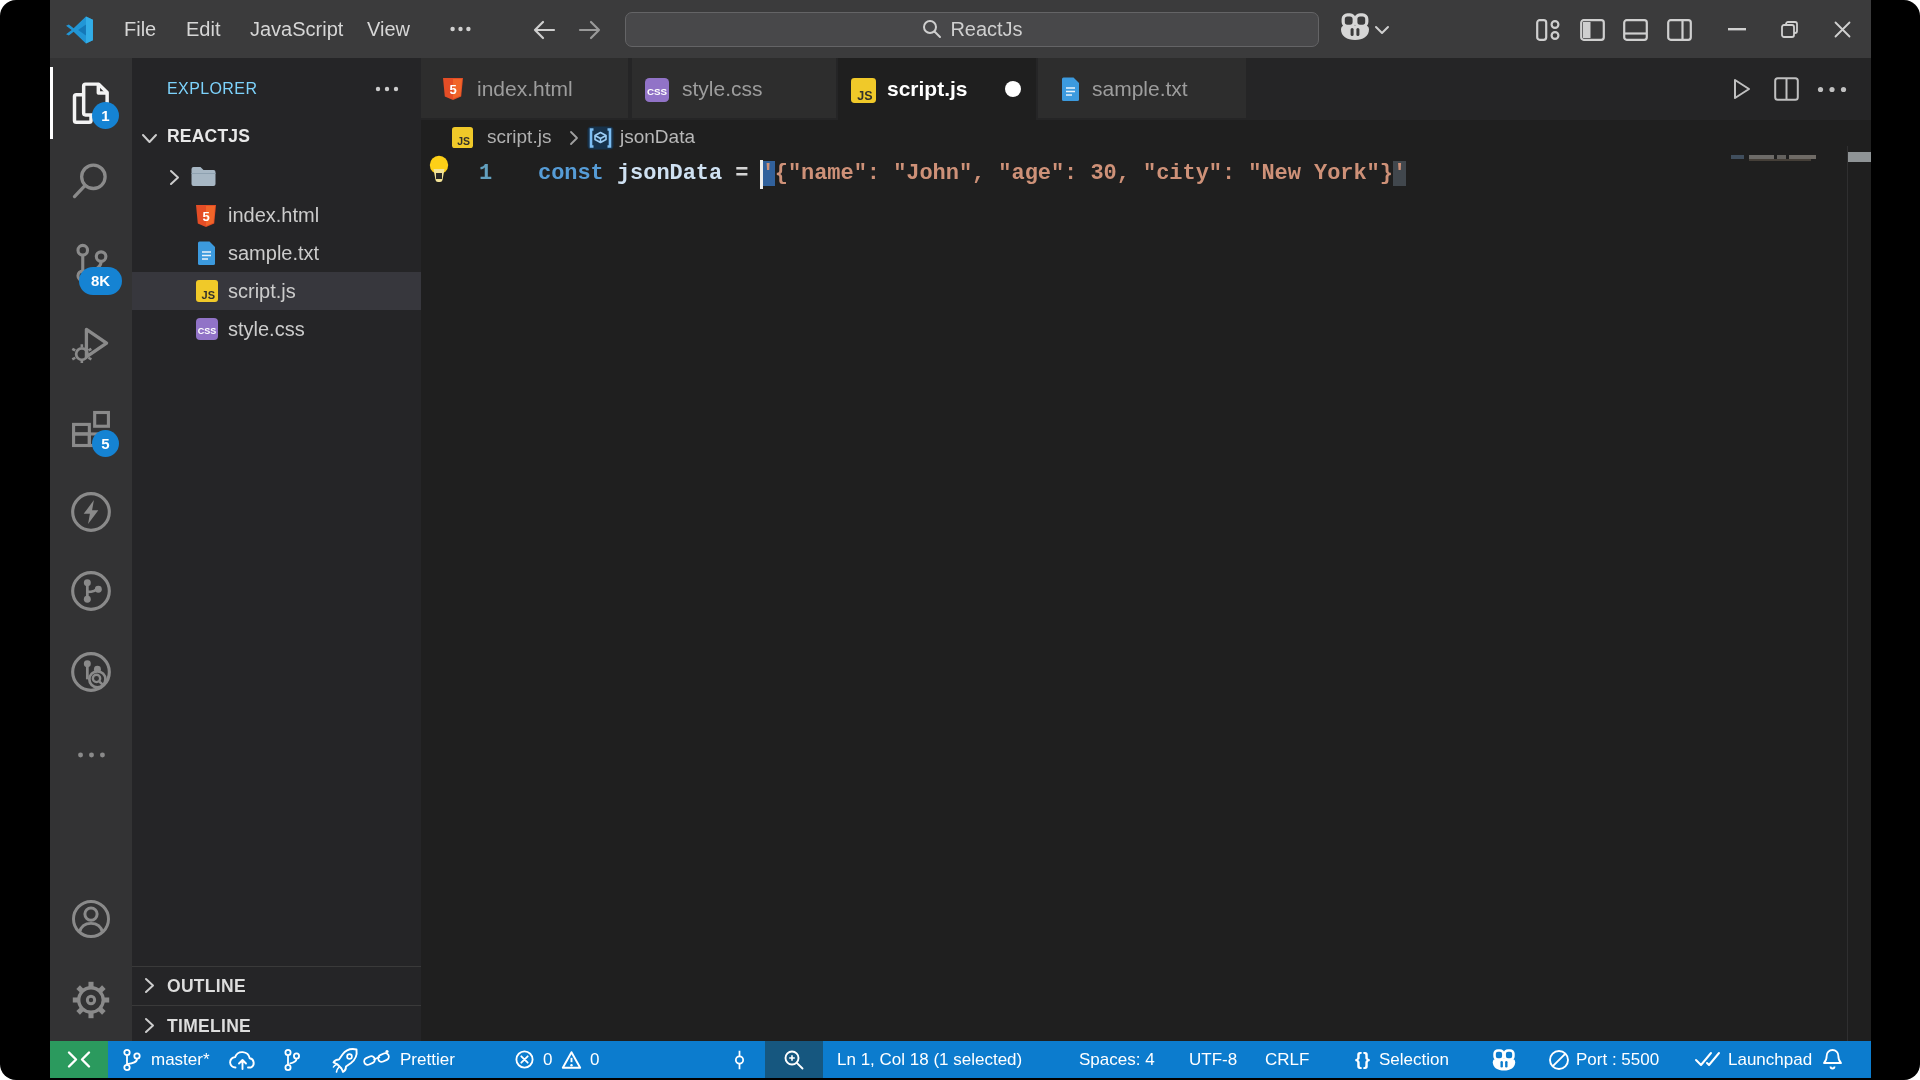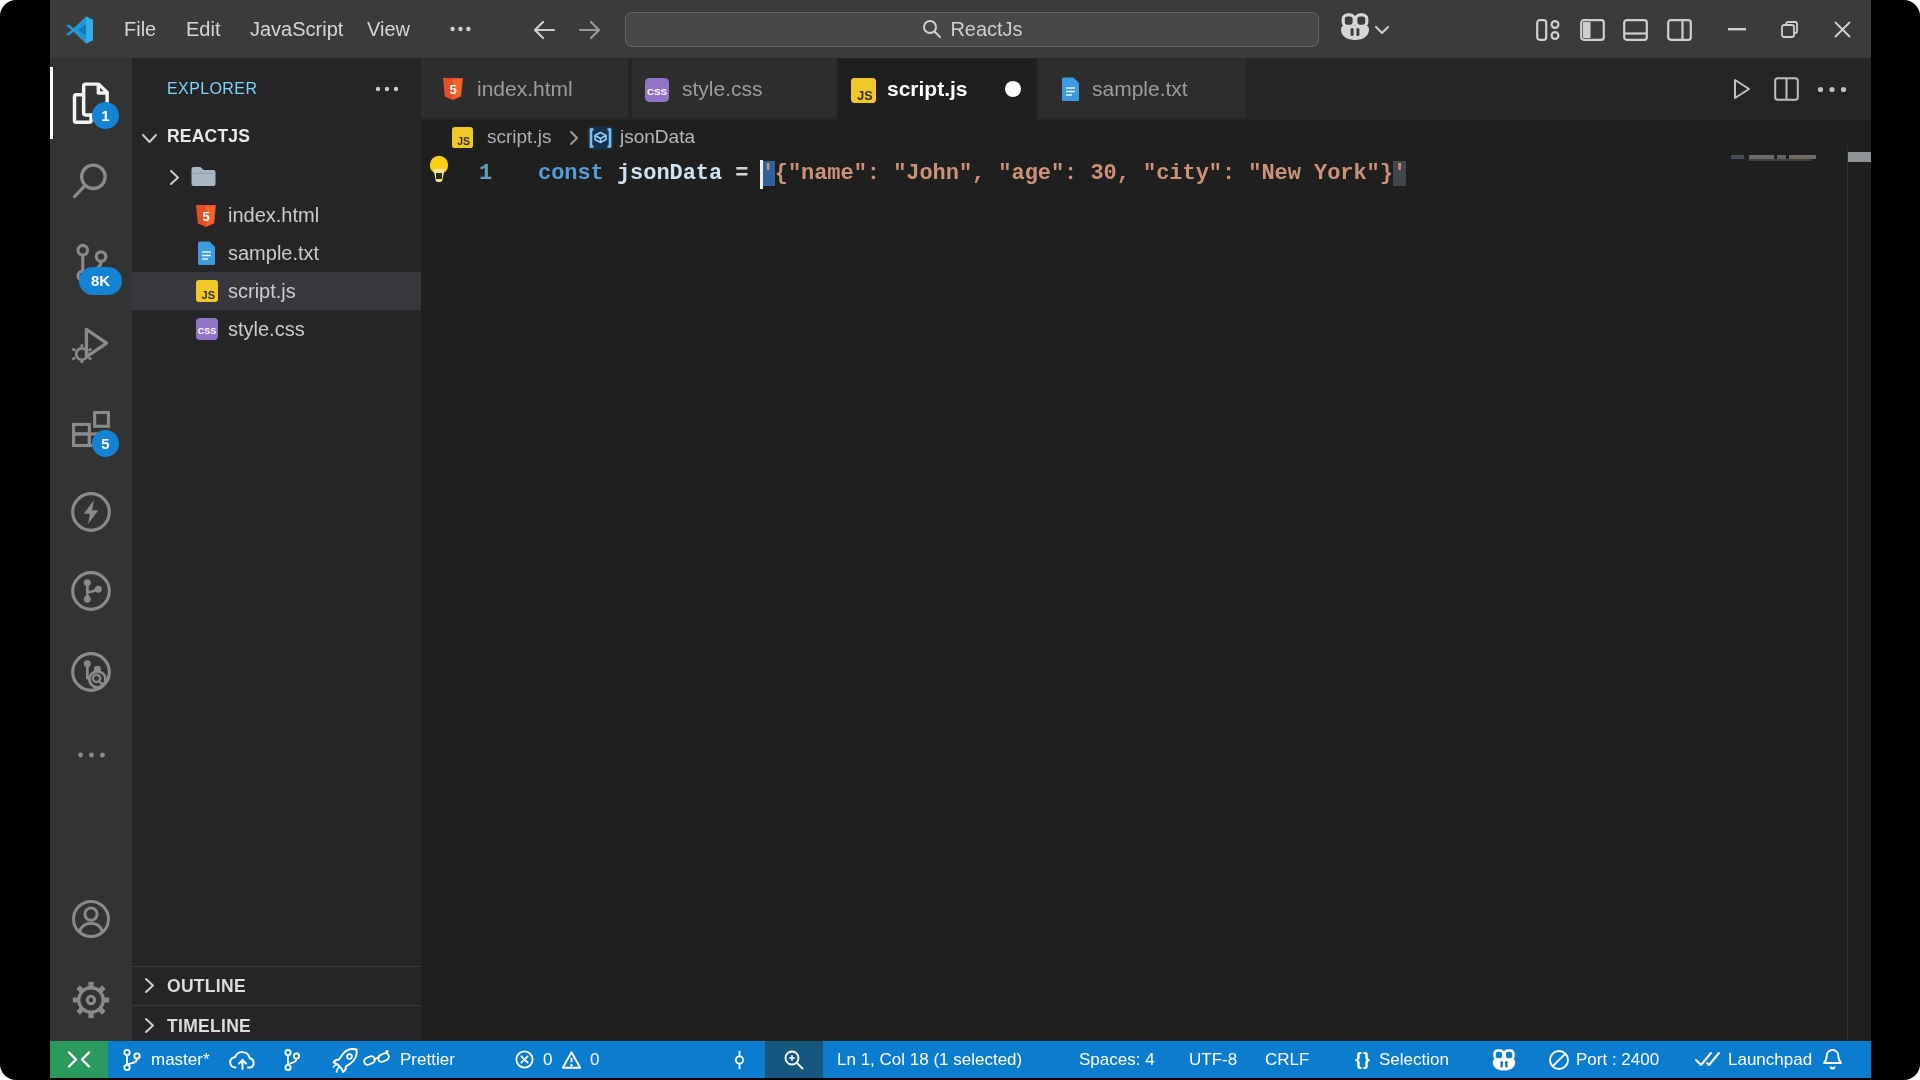--- a/index.html
+++ b/index.html
@@ -411,21 +411,21 @@
     <rect x="4.2" y="1.8" width="11" height="11.5" rx="4.2" stroke="#fff" stroke-width="3.2" fill="none"></rect>
     <rect x="16.8" y="1.8" width="11" height="11.5" rx="4.2" stroke="#fff" stroke-width="3.2" fill="none"></rect>
     <path d="M2 16.5 c0 6.5 6 10.5 14 10.5 s14 -4 14 -10.5 c0 -2.5 -1.5 -4 -4 -4 h-20 c-2.5 0 -4 1.5 -4 4 Z" fill="#fff"></path>
     <rect x="11.6" y="15" width="3" height="8" rx="1.5" fill="#0c7cce"></rect>
     <rect x="17.4" y="15" width="3" height="8" rx="1.5" fill="#0c7cce"></rect>
   </svg>
   <svg class="abs" style="left:1548px;top:1049px" width="22" height="22" viewBox="0 0 22 22">
     <circle cx="11" cy="11" r="9" stroke="#fff" stroke-width="1.9" fill="none"></circle>
     <path d="M4.8 17.2 L17.2 4.8" stroke="#fff" stroke-width="1.9"></path>
   </svg>
-  <div class="sb" style="left:1576px">Port : 2400</div>
+  <div class="sb" style="left:1576px">Port : 5500</div>
   <svg class="abs" style="left:1694px;top:1051px" width="30" height="18" viewBox="0 0 30 18">
     <path d="M2 9 l5 5 L17 2 M13 12 l2 2 L25 2" stroke="#fff" stroke-width="2" fill="none" stroke-linecap="round" stroke-linejoin="round"></path>
   </svg>
   <div class="sb" style="left:1728px">Launchpad</div>
   <svg class="abs" style="left:1822px;top:1048px" width="21" height="24" viewBox="0 0 21 24">
     <path d="M10.5 2 a5.8 5.8 0 0 1 5.8 5.8 c0 4.5 1.7 6.2 2.7 7.2 H2 c1 -1 2.7 -2.7 2.7 -7.2 A5.8 5.8 0 0 1 10.5 2 Z" stroke="#fff" stroke-width="1.8" fill="none" stroke-linejoin="round"></path>
     <path d="M8.5 18.5 a2 2 0 0 0 4 0" stroke="#fff" stroke-width="1.8" fill="none"></path>
   </svg>
 </div>
 

